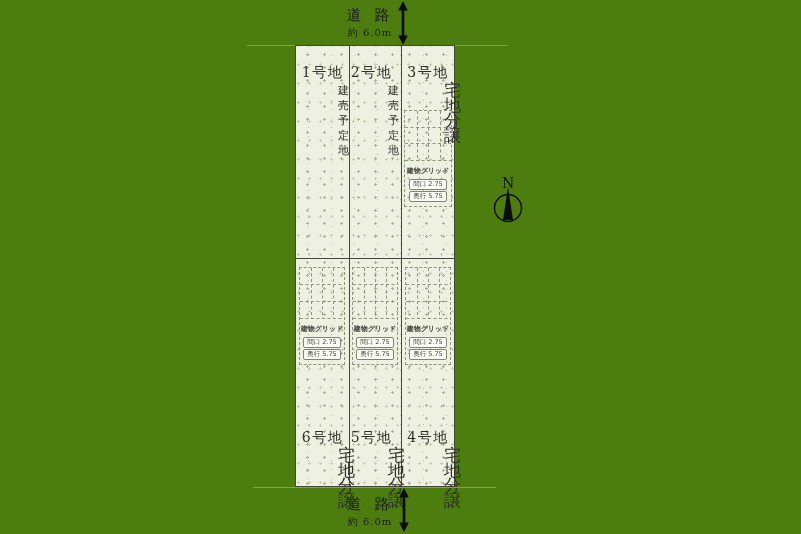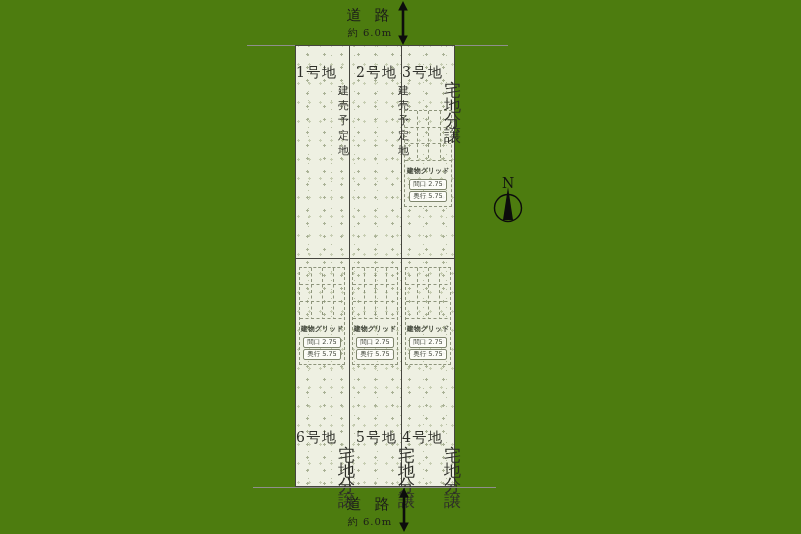--- a/index.html
+++ b/index.html
@@ -33,23 +33,23 @@
            radial-gradient(circle,#c6cdb2 1px,transparent 1.2px),
            radial-gradient(circle,#b8c0a4 .8px,transparent 1px);
          background-size:17px 13px,11px 19px,23px 9px;
          background-position:3px 2px,8px 9px,1px 5px;}
   .divider-v{position:absolute;top:0;width:1px;height:440px;background:#45453e;}
   .divider-v.d1{left:53px;}
   .divider-v.d2{left:105px;}
   .divider-h{position:absolute;left:0;top:212px;width:158px;height:1px;background:#45453e;}
 
   
-  .lot-label{position:absolute;}
+  .lot-label{position:absolute;text-align:center;}
   .lot-label.c1{left:0;width:53px;}
-  .lot-label.c2{left:60px;width:51px;}
+  .lot-label.c2{left:50px;width:51px;}
   .lot-label.c3{left:106px;width:52px;}
   .lot-label.rowtop{top:18px;}
   .lot-label.rowbottom{top:383px;}
   .lot-name{font-size:14px;letter-spacing:1.5px;line-height:17px;color:#2e2f29;}
   .lot-type{font-size:11px;letter-spacing:.5px;line-height:15px;color:#2e2f29;margin-top:2px;padding-left:42px;}
   .lot-type.t-large{font-size:17px;}
 
   
   .bgrid{position:absolute;box-sizing:border-box;border:1px dashed #8d947b;
          display:flex;flex-direction:column;align-items:center;}

